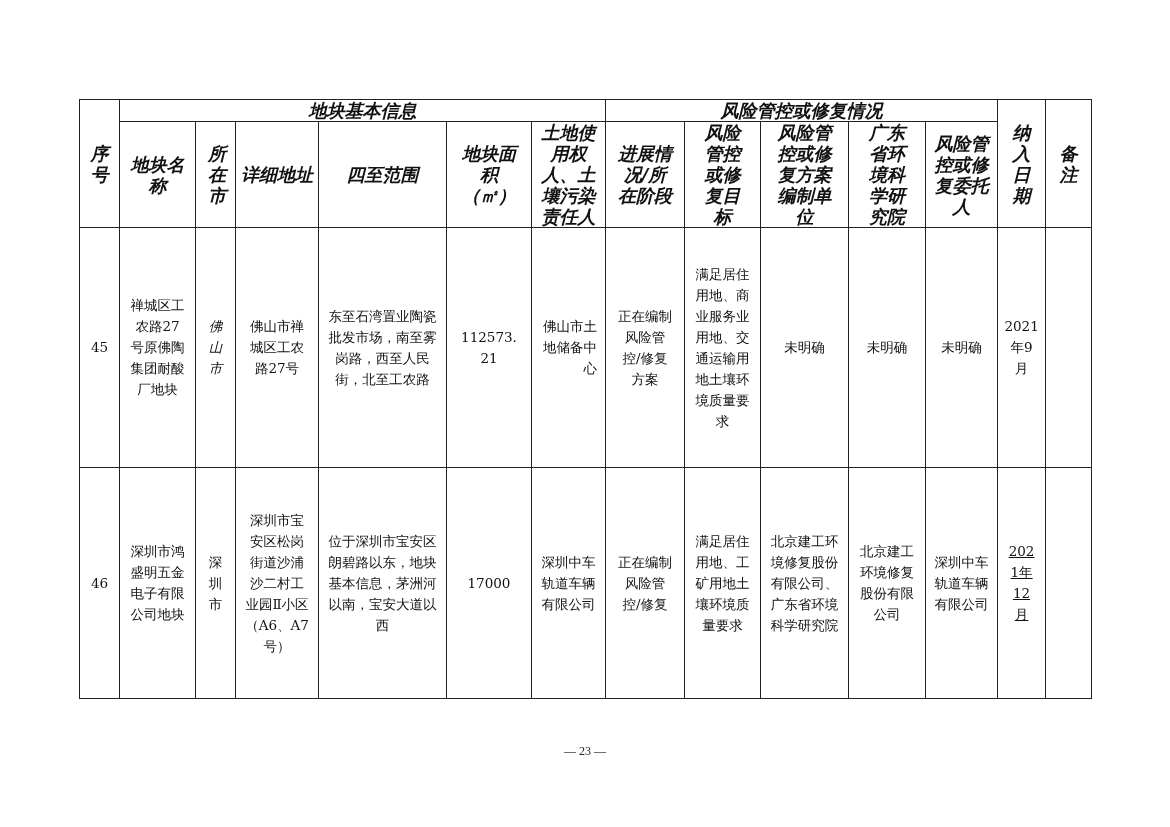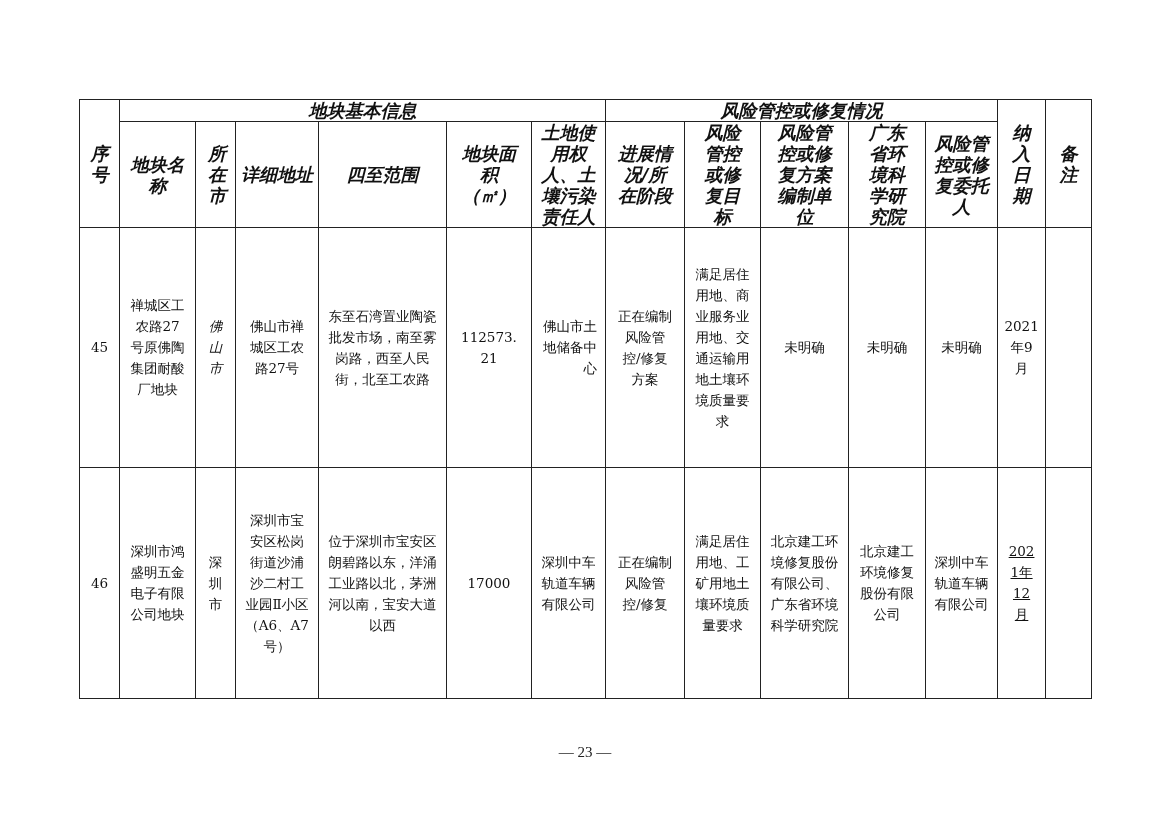--- a/index.html
+++ b/index.html
@@ -18,21 +18,21 @@
     font-size: 13.5px; line-height: 21px;
     word-break: break-all;
   }
   table.land th { font-weight: bold; font-family: "DejaVu Sans", "Liberation Sans", sans-serif; font-size: 18px; font-style: italic; }
   tr.h1 { height: 22px; }
   tr.h2 { height: 106px; }
   tr.r45 { height: 240px; }
   tr.r46 { height: 231px; }
   .page-num {
     position: absolute; left: 0; width: 1170px; top: 744px;
-    text-align: center; font-size: 15px; font-family: "Liberation Serif", serif; color: #222;
+    text-align: center; font-size: 12px; font-family: "Liberation Serif", serif; color: #222;
   }
 </style>
 </head>
 <body>
 
 <div class="page">
   <table class="land">
     <colgroup>
       <col style="width:40px">
       <col style="width:76px">
@@ -86,21 +86,21 @@
         <td>未明确</td>
         <td>未明确</td>
         <td style="padding:0 6px;">2021年9月</td>
         <td></td>
       </tr>
       <tr class="r46">
         <td>46</td>
         <td style="padding:0 10px;">深圳市鸿盛明五金电子有限公司地块</td>
         <td style="padding:0 12px;">深圳市</td>
         <td style="padding:0 8px;">深圳市宝安区松岗街道沙浦沙二村工业园Ⅱ小区（A6、A7号）</td>
-        <td style="padding:0 8px;">位于深圳市宝安区朗碧路以东，洋涌工业路以北，茅洲河以南，宝安大道以西</td>
+        <td style="padding:0 8px;">位于深圳市宝安区朗碧路以东，地块基本信息，茅洲河以南，宝安大道以西</td>
         <td style="padding:0 10px;">17000</td>
         <td style="padding:0 8px;">深圳中车轨道车辆有限公司</td>
         <td style="padding:0 12px;">正在编制风险管控/修复</td>
         <td style="padding:0 4px;">满足居住用地、工矿用地土壤环境质量要求</td>
         <td style="padding:0 8px;">北京建工环境修复股份有限公司、广东省环境科学研究院</td>
         <td style="padding:0 10px;">北京建工环境修复股份有限公司</td>
         <td style="padding:0 8px;">深圳中车轨道车辆有限公司</td>
         <td style="padding:0 10px;text-decoration:underline;">2021年12月</td>
         <td></td>
       </tr>

